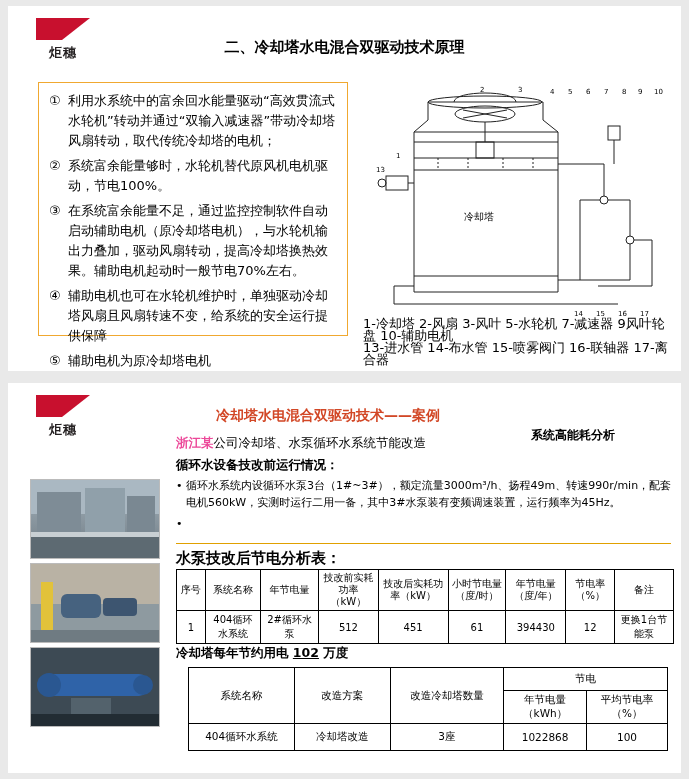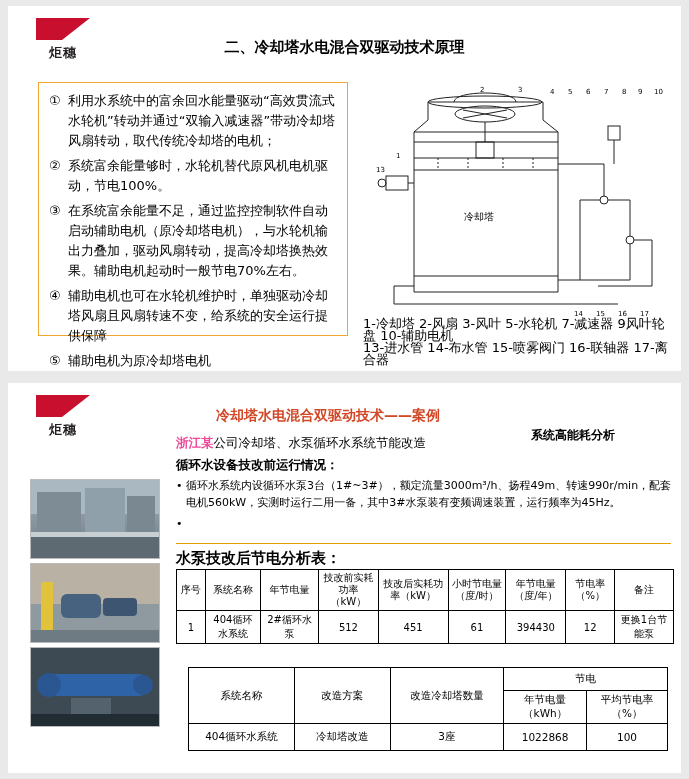--- a/index.html
+++ b/index.html
@@ -230,20 +230,23 @@
       <td>512</td>
       <td>451</td>
       <td>61</td>
       <td>394430</td>
       <td>12</td>
       <td>更换1台节能泵</td>
     </tr>
   </tbody>
     </table>
 
+  <div class="tbl-note">
+    冷却塔每年节约用电 <u>102</u> 万度
+  </div>
 
   <table id="t2">
     <tbody>
         <tr>
       <th rowspan="2" style="width:110px">系统名称</th>
       <th rowspan="2" style="width:100px">改造方案</th>
       <th rowspan="2" style="width:120px">改造冷却塔数量</th>
       <th colspan="2">节电</th>
     </tr>
     <tr>

